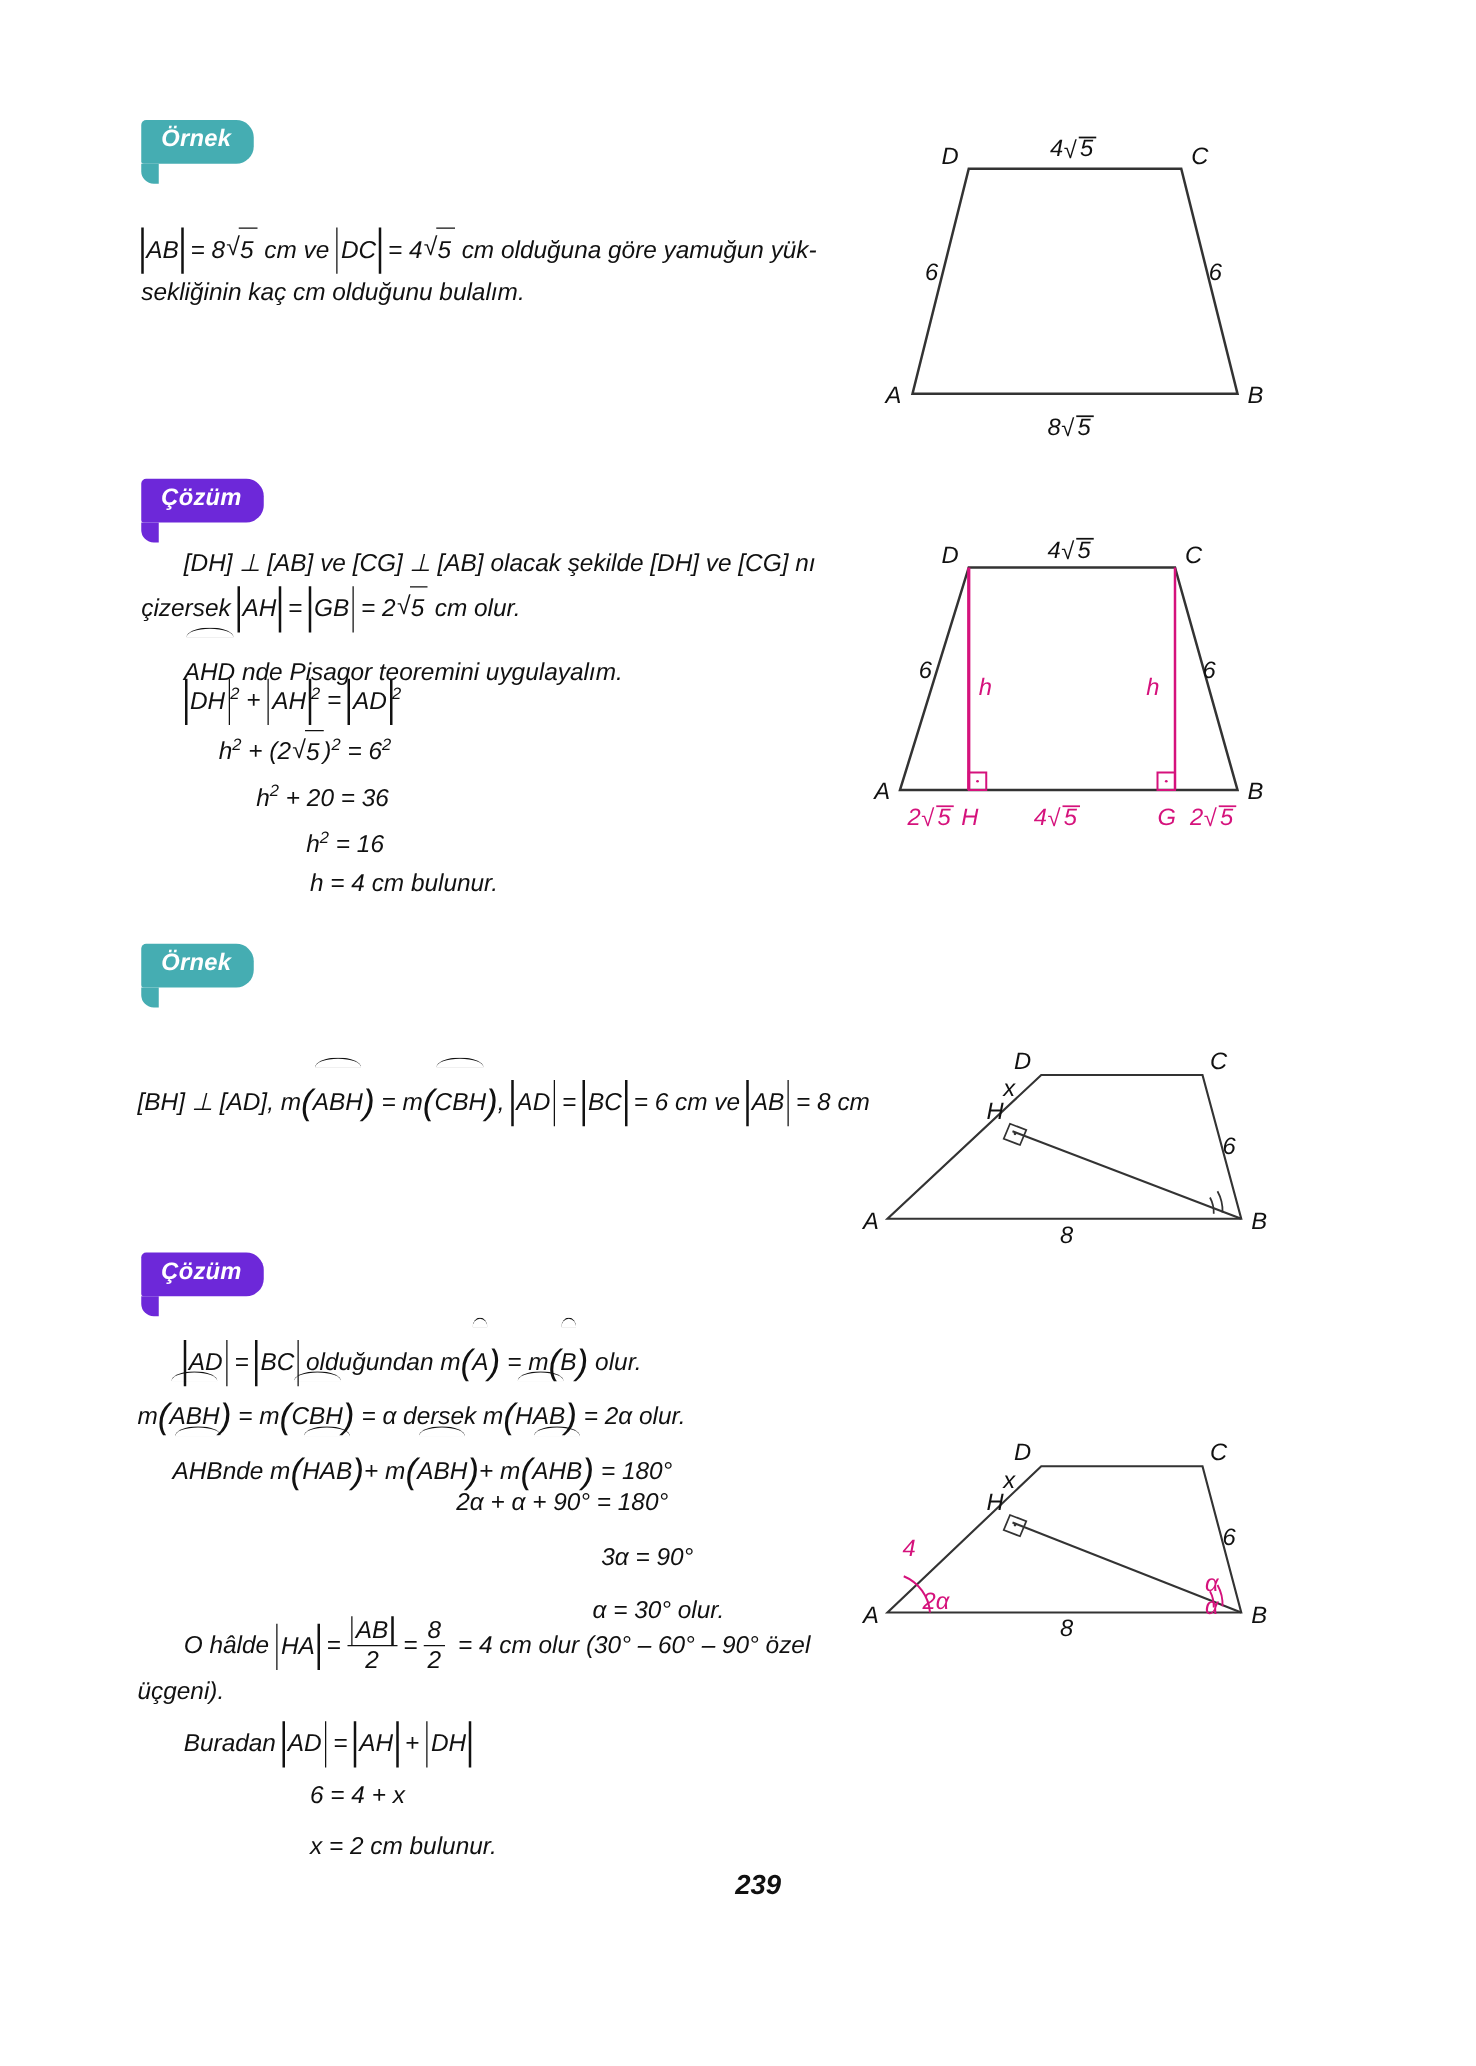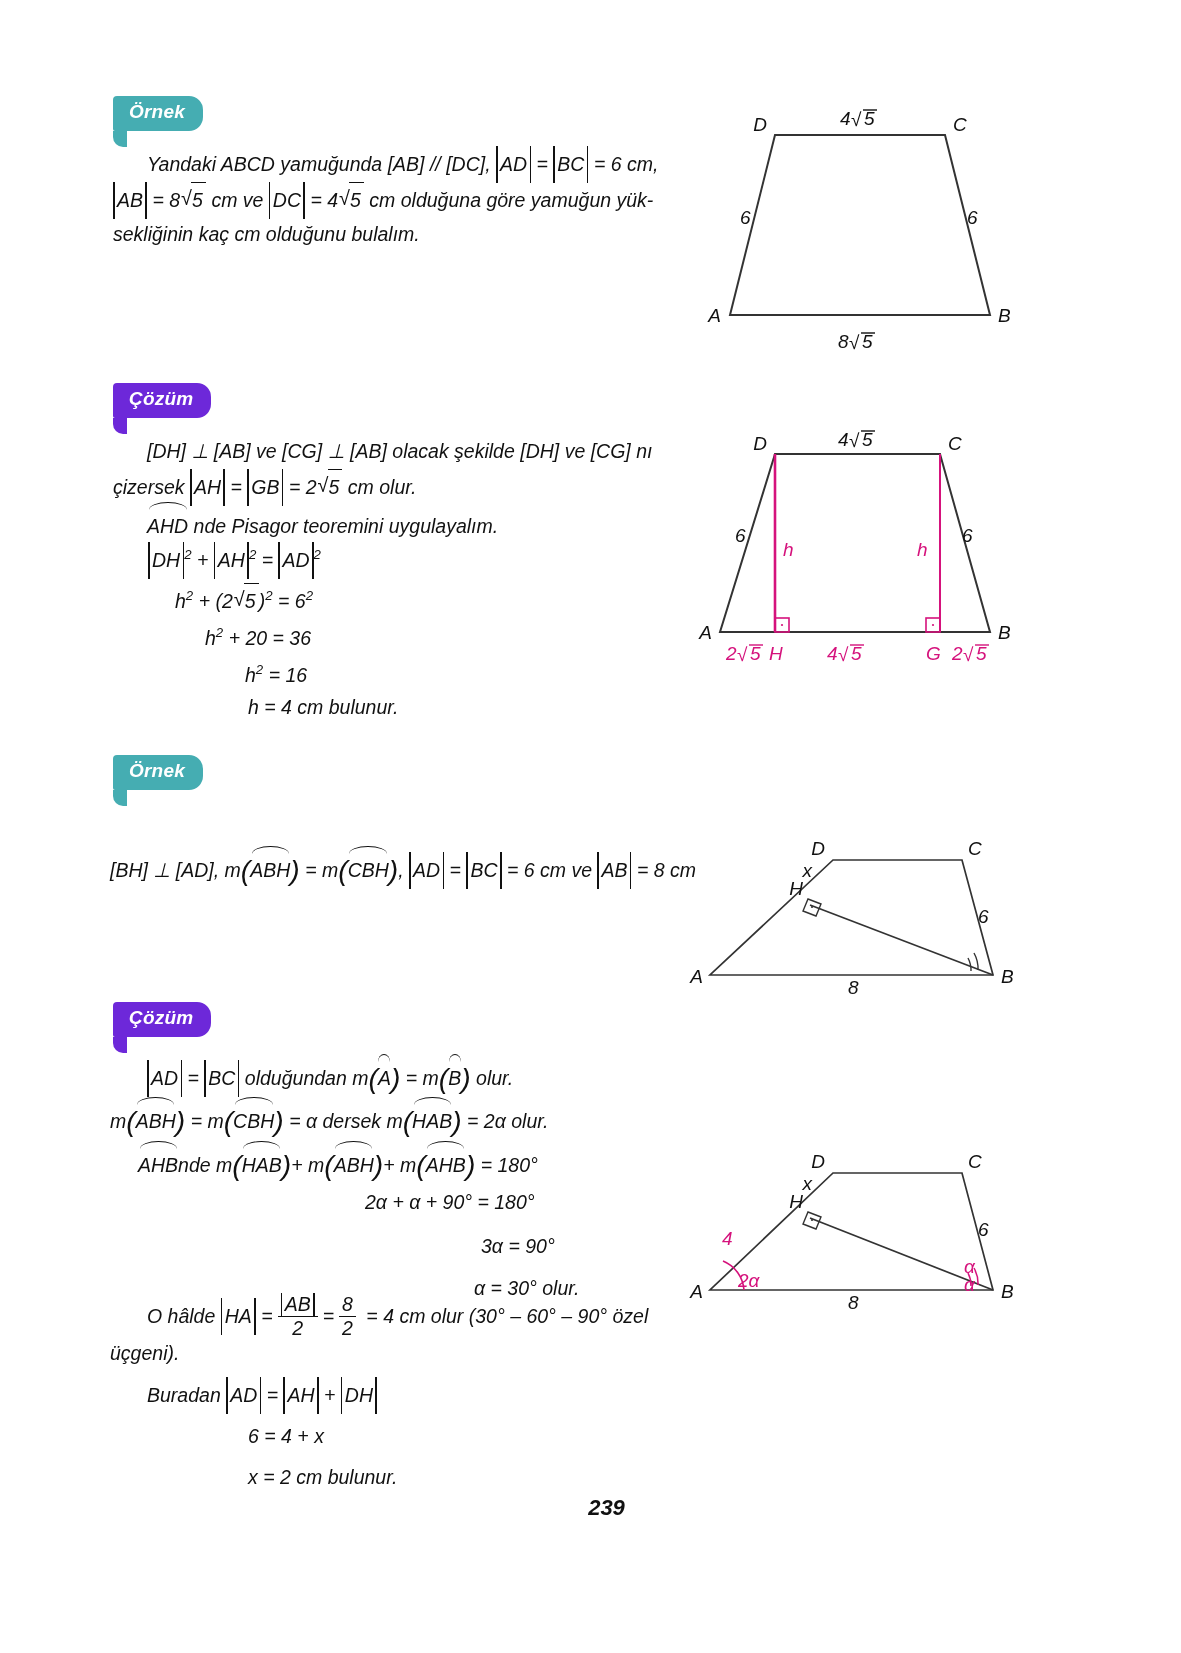--- a/index.html
+++ b/index.html
@@ -55,21 +55,21 @@
   }
   .av::before{ left:0; }
   .av::after{ right:0; }
 
   
   .sq { display:inline-block; position:relative; padding-left:11px; margin-left:1px;}
   .sq > .rad { position:absolute; left:0; top:-1px; font-size:1.02em; }
   .sq > .num { border-top:1.4px solid #111; padding:0 3px 0 1px; display:inline-block; margin-left:-1px;}
 
   
-  .arc { display:inline-block; position:relative; padding-top:5px; }
+  .arc { display:inline-block; position:relative; padding-top:17px; }
   .arc > .cap { position:absolute; left:4%; right:4%; top:-2px; height:8px;
                 border-top:1.6px solid #111; border-radius:50% 50% 0 0 / 100% 100% 0 0; }
 
   
   .bp { font-size:1.45em; vertical-align:-0.12em; line-height:0; }
 
   
   .frac { display:inline-block; text-align:center; vertical-align:middle; margin:0 5px; line-height:1.08; position:relative; top:-1px;}
   .frac .top { display:block; padding:0 3px 1px; }
   .frac .bot { display:block; border-top:1.7px solid #111; padding:1px 3px 0; }
@@ -85,28 +85,20 @@
     font-size:22px; font-weight:bold; color:#111;
   }
 </style>
 </head>
 <body>
 
 <div class="page">
 
   <div class="badge ornek" style="left:113px; top:96px;">Örnek</div>
 
-  <div class="txt" style="left:113px; top:147px;">
-    <span class="ind"></span><span>Yandaki ABCD yamuğunda [AB]</span>
-    <span>//</span>
-    <span>[DC],</span>
-    <span class="av">AD</span> =
-    <span class="av">BC</span>
-    <span>= 6 cm,</span>
-  </div>
 
   <div class="txt" style="left:113px; top:182px;">
     <span class="av">AB</span>
     <span>= 8</span><span class="sq"><span class="rad">√</span><span class="num">5</span></span>
     <span>cm ve</span>
     <span class="av">DC</span>
     <span>= 4</span><span class="sq"><span class="rad">√</span><span class="num">5</span></span>
     <span>cm olduğuna göre yamuğun yük-</span>
   </div>
 

